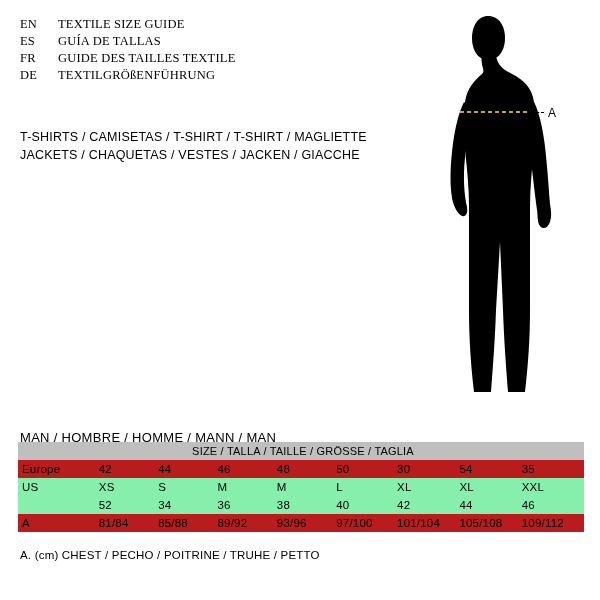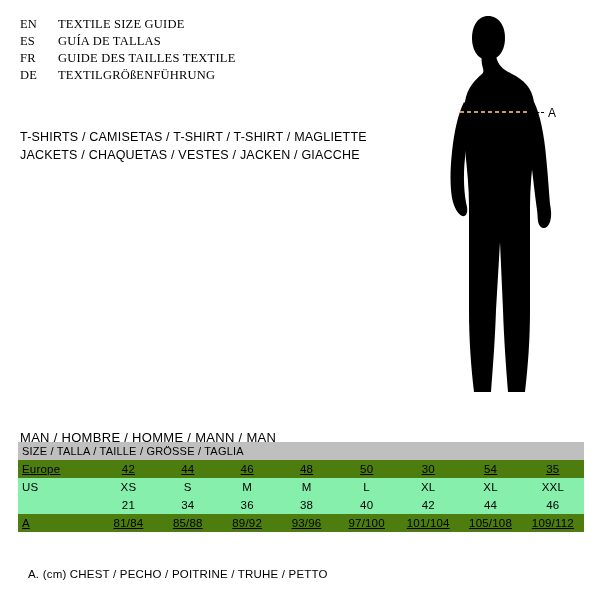--- a/index.html
+++ b/index.html
@@ -101,44 +101,43 @@
   }
   table.size-table td {
     padding: 0;
     height: 18px;
     vertical-align: middle;
   }
   .row-head td {
     background: #bfbfbf;
     font-size: 11px;
     letter-spacing: 0.2px;
+    text-align: center;
   }
   .row-shade td {
     background: #86efac;
   }
   .row-plain td {
-    background: #4d7c0f;
-    text-decoration: underline;
+    background: #b91c1c;
   }
   .c-label {
     width: 88px;
     padding-left: 4px !important;
   }
   .c-val {
     width: 68px;
-    text-align: center;
+    text-align: left;
     margin-left: 12px;
   }
   .footnote {
     position: absolute;
     left: 20px;
-    top: 568px;
+    top: 549px;
     font-size: 11.5px;
     letter-spacing: 0.2px;
-    margin-left: 8px;
   }
 </style>
 </head>
 <body>
 
 <div class="page">
 
   <div class="lang-block">
     <div class="lang-row">
       <span class="lang-code">EN</span>
@@ -220,21 +219,21 @@
         <td class="c-val">M</td>
         <td class="c-val">M</td>
         <td class="c-val">L</td>
         <td class="c-val">XL</td>
         <td class="c-val">XL</td>
         <td class="c-val">XXL</td>
       </tr>
 
       <tr class="row-shade">
         <td class="c-label"></td>
-        <td class="c-val">21</td>
+        <td class="c-val">52</td>
         <td class="c-val">34</td>
         <td class="c-val">36</td>
         <td class="c-val">38</td>
         <td class="c-val">40</td>
         <td class="c-val">42</td>
         <td class="c-val">44</td>
         <td class="c-val">46</td>
       </tr>
 
       <tr class="row-plain">

